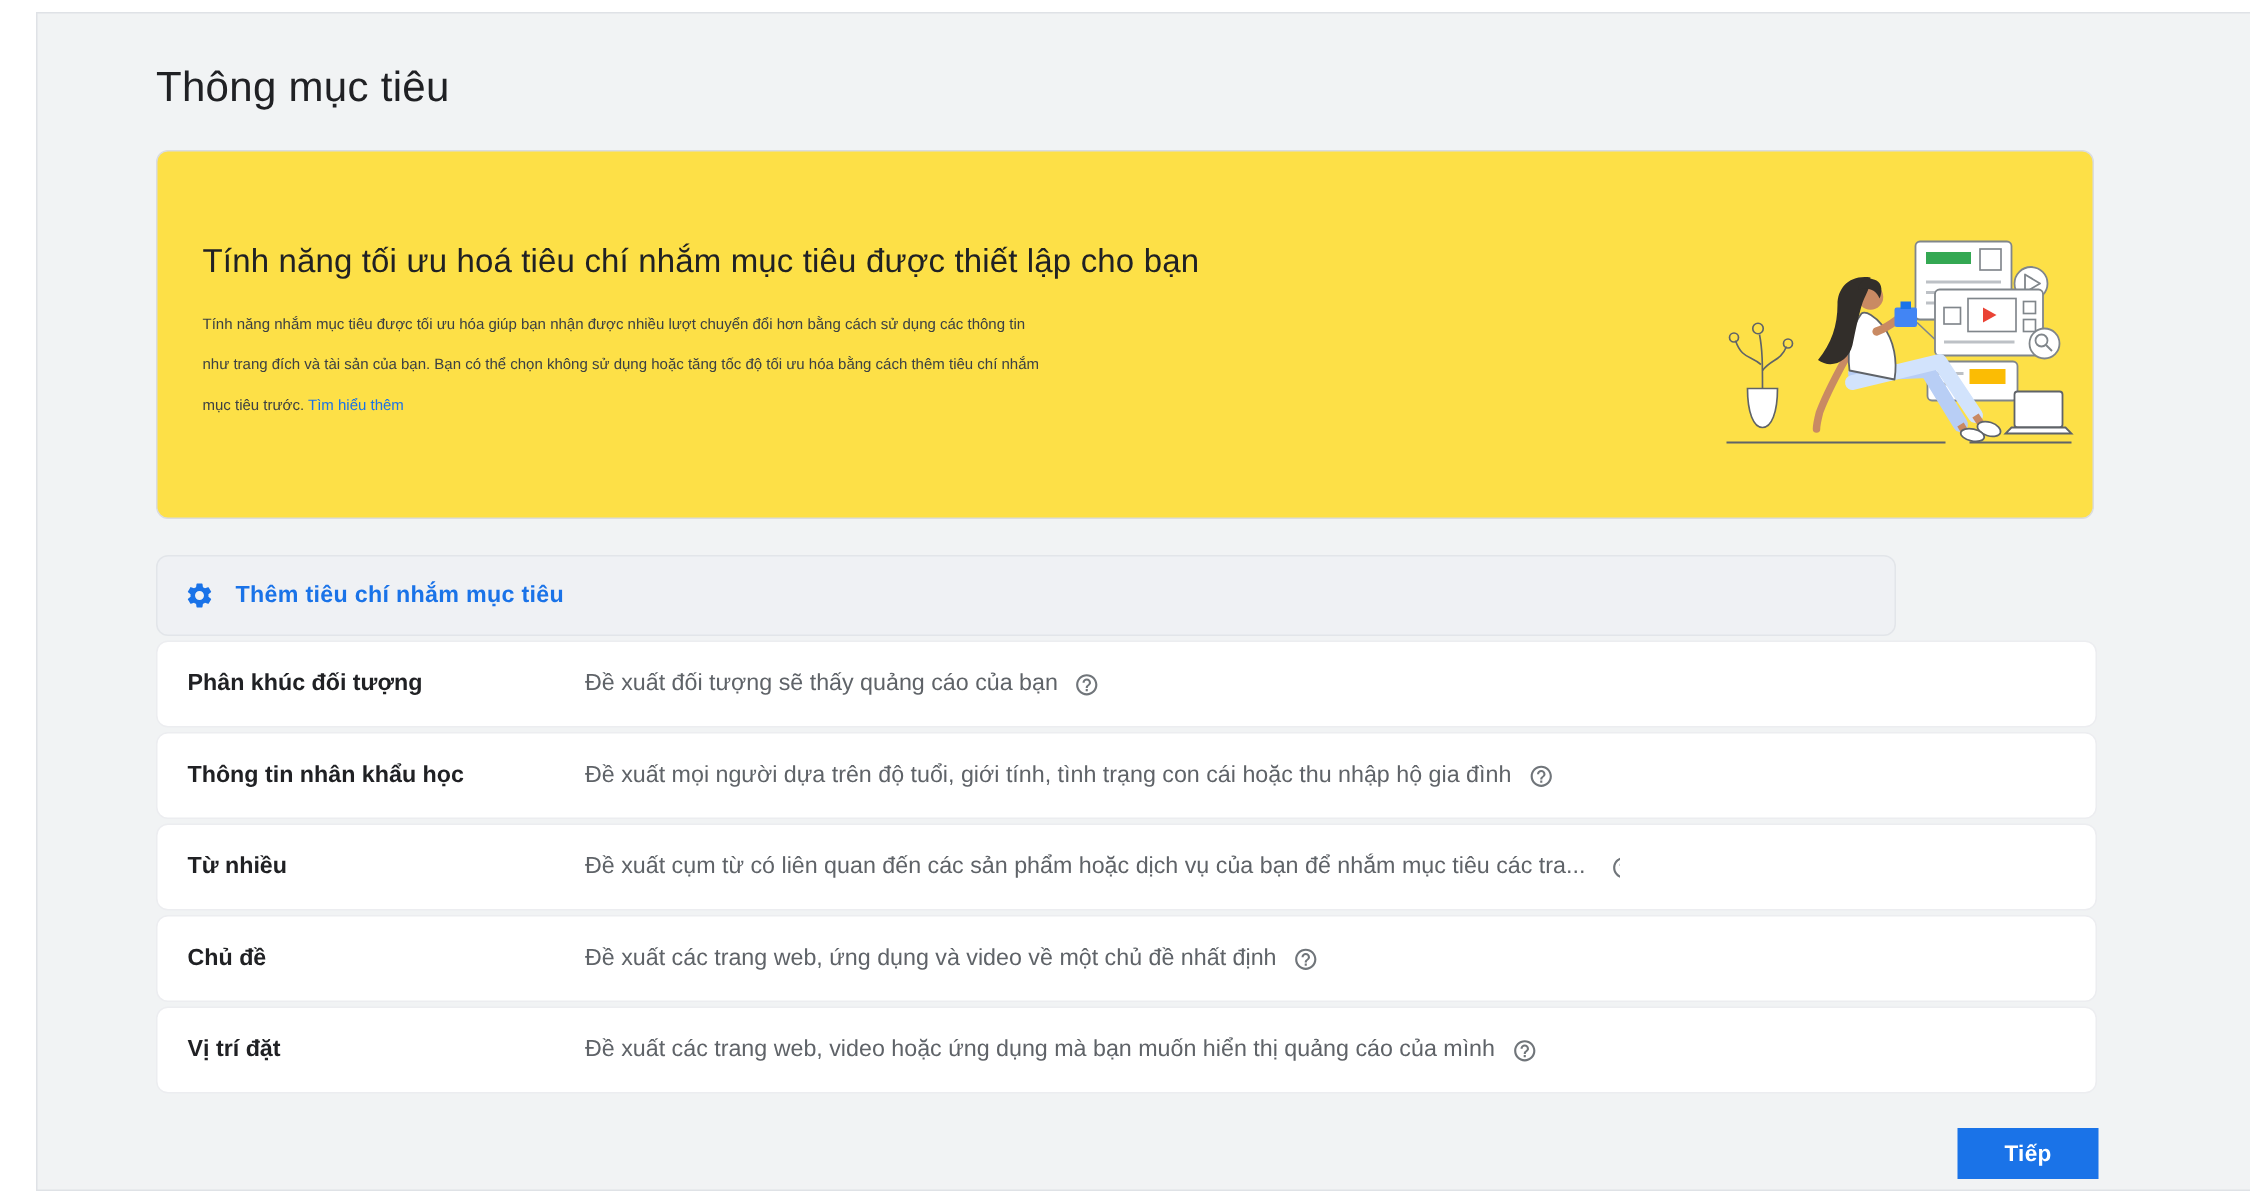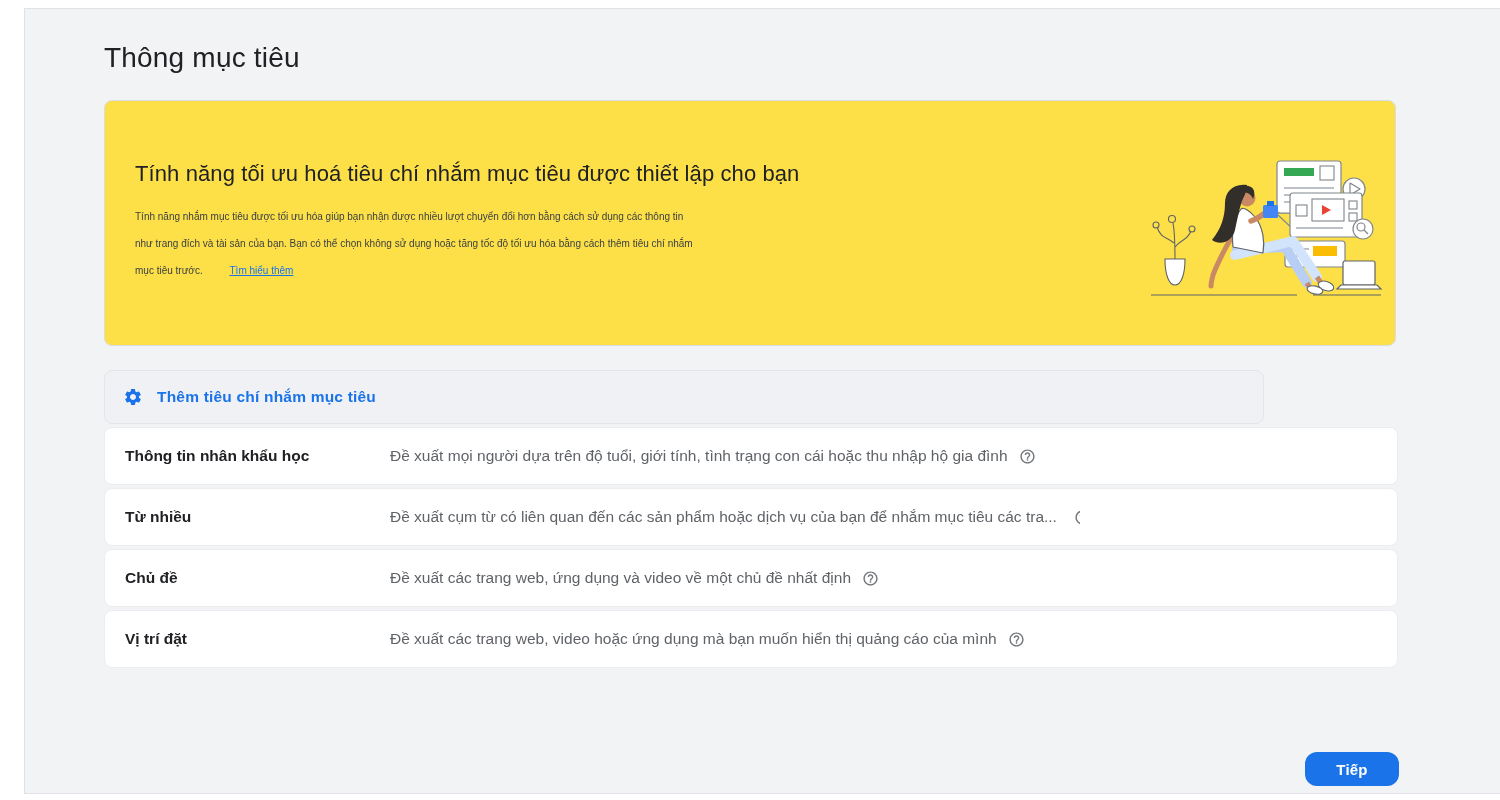--- a/index.html
+++ b/index.html
@@ -10,21 +10,21 @@
   .page-title { position:absolute; left:104px; top:42px; font-size:28px;
                 font-weight:400; color:#202124; letter-spacing:.2px; }
 
   
   .info-card { position:absolute; left:104px; top:100px; width:1292px; height:246px;
                background:#fde047; border:1px solid #dadce0; border-radius:8px; }
   .info-heading { position:absolute; left:30px; top:60px; font-size:22px;
                   font-weight:400; color:#202124; letter-spacing:.1px; }
   .info-body { position:absolute; left:30px; top:102px; font-size:10px;
                line-height:27px; color:#3c4043; }
-  .learn-link { color:#1a73e8; text-decoration:underline; cursor:pointer;margin-left:24px; }
+  .learn-link { color:#1a73e8; cursor:pointer; }
   .illustration { position:absolute; right:8px; top:54px; width:240px; height:148px; }
 
   
   .criteria-header { position:absolute; left:104px; top:370px; width:1160px; height:54px;
                      background:#eff1f4; border:1px solid #e2e5e9; border-radius:8px;
                      display:flex; align-items:center; padding-left:18px; cursor:pointer; }
   .criteria-header .gear { width:20px; height:20px; margin-right:14px; flex-shrink:0; }
   .criteria-header .hd-label { font-size:15.5px; font-weight:700; color:#1a73e8; letter-spacing:.2px; }
 
   .rows { position:absolute; left:104px; top:427px; width:1294px; }
@@ -32,21 +32,21 @@
                   border-radius:8px; margin-bottom:3px; display:flex; align-items:center;
                   padding-left:20px; cursor:pointer; }
   .row-label { flex:0 0 265px; font-size:15.5px; font-weight:700; color:#202124; }
   .row-desc  { flex:1; min-width:0; display:flex; align-items:center; gap:11px;
                font-size:15.5px; color:#5f6368; white-space:nowrap; overflow:hidden; }
   .help-icon { width:17px; height:17px; flex-shrink:0; }
   .help-clip { display:inline-block; width:6px; height:17px; overflow:hidden;
                flex-shrink:0; margin-left:6px; }
 
   .next-button { position:absolute; top:752px; right:101px; width:94px; height:34px;
-                 background:#1a73e8; color:#ffffff; border:none; border-radius:12px;
+                 background:#1a73e8; color:#ffffff; border:none; border-radius:0;
                  font-family:inherit; font-size:15px; font-weight:700; letter-spacing:.2px;
                  display:flex; align-items:center; justify-content:center; cursor:pointer; }
 </style>
 </head>
 <body>
 
 <div class="panel"></div>
 
 <h1 class="page-title">Thông mục tiêu</h1>
 
@@ -140,20 +140,29 @@
 
 <div class="criteria-header">
   <svg class="gear" viewBox="0 0 24 24">
     <path fill="#1a73e8" d="M19.14,12.94c0.04-0.3,0.06-0.61,0.06-0.94c0-0.32-0.02-0.64-0.07-0.94l2.03-1.58c0.18-0.14,0.23-0.41,0.12-0.61 l-1.92-3.32c-0.12-0.22-0.37-0.29-0.59-0.22l-2.39,0.96c-0.5-0.38-1.03-0.7-1.62-0.94L14.4,2.81c-0.04-0.24-0.24-0.41-0.48-0.41 h-3.84c-0.24,0-0.43,0.17-0.47,0.41L9.25,5.35C8.66,5.59,8.12,5.92,7.63,6.29L5.24,5.33c-0.22-0.08-0.47,0-0.59,0.22L2.74,8.87 C2.62,9.08,2.66,9.34,2.86,9.48l2.03,1.58C4.84,11.36,4.8,11.69,4.8,12s0.02,0.64,0.07,0.94l-2.03,1.58 c-0.18,0.14-0.23,0.41-0.12,0.61l1.92,3.32c0.12,0.22,0.37,0.29,0.59,0.22l2.39-0.96c0.5,0.38,1.03,0.7,1.62,0.94l0.36,2.54 c0.05,0.24,0.24,0.41,0.48,0.41h3.84c0.24,0,0.44-0.17,0.47-0.41l0.36-2.54c0.59-0.24,1.13-0.56,1.62-0.94l2.39,0.96 c0.22,0.08,0.47,0,0.59-0.22l1.92-3.32c0.12-0.22,0.07-0.47-0.12-0.61L19.14,12.94z M12,15.6c-1.98,0-3.6-1.62-3.6-3.6 s1.62-3.6,3.6-3.6s3.6,1.62,3.6,3.6S13.98,15.6,12,15.6z"></path>
   </svg>
   <span class="hd-label">Thêm tiêu chí nhắm mục tiêu</span>
 </div>
 
 <div class="rows">
 
+  <div class="criteria-row">
+    <span class="row-label">Phân khúc đối tượng</span>
+    <span class="row-desc">
+      <span>Đề xuất đối tượng sẽ thấy quảng cáo của bạn</span>
+      <svg class="help-icon" viewBox="0 0 24 24">
+          <path fill="#70757a" d="M11,18h2v-2h-2V18z M12,2C6.48,2,2,6.48,2,12s4.48,10,10,10s10-4.48,10-10S17.52,2,12,2z M12,20c-4.41,0-8-3.59-8-8 s3.59-8,8-8s8,3.59,8,8S16.41,20,12,20z M12,6c-2.21,0-4,1.79-4,4h2c0-1.1,0.9-2,2-2s2,0.9,2,2c0,2-3,1.75-3,5h2 c0-2.25,3-2.5,3-5C16,7.79,14.21,6,12,6z"></path>
+        </svg>
+    </span>
+  </div>
 
   <div class="criteria-row">
     <span class="row-label">Thông tin nhân khẩu học</span>
     <span class="row-desc">
       <span>Đề xuất mọi người dựa trên độ tuổi, giới tính, tình trạng con cái hoặc thu nhập hộ gia đình</span>
       <svg class="help-icon" viewBox="0 0 24 24">
           <path fill="#70757a" d="M11,18h2v-2h-2V18z M12,2C6.48,2,2,6.48,2,12s4.48,10,10,10s10-4.48,10-10S17.52,2,12,2z M12,20c-4.41,0-8-3.59-8-8 s3.59-8,8-8s8,3.59,8,8S16.41,20,12,20z M12,6c-2.21,0-4,1.79-4,4h2c0-1.1,0.9-2,2-2s2,0.9,2,2c0,2-3,1.75-3,5h2 c0-2.25,3-2.5,3-5C16,7.79,14.21,6,12,6z"></path>
         </svg>
     </span>
   </div>

